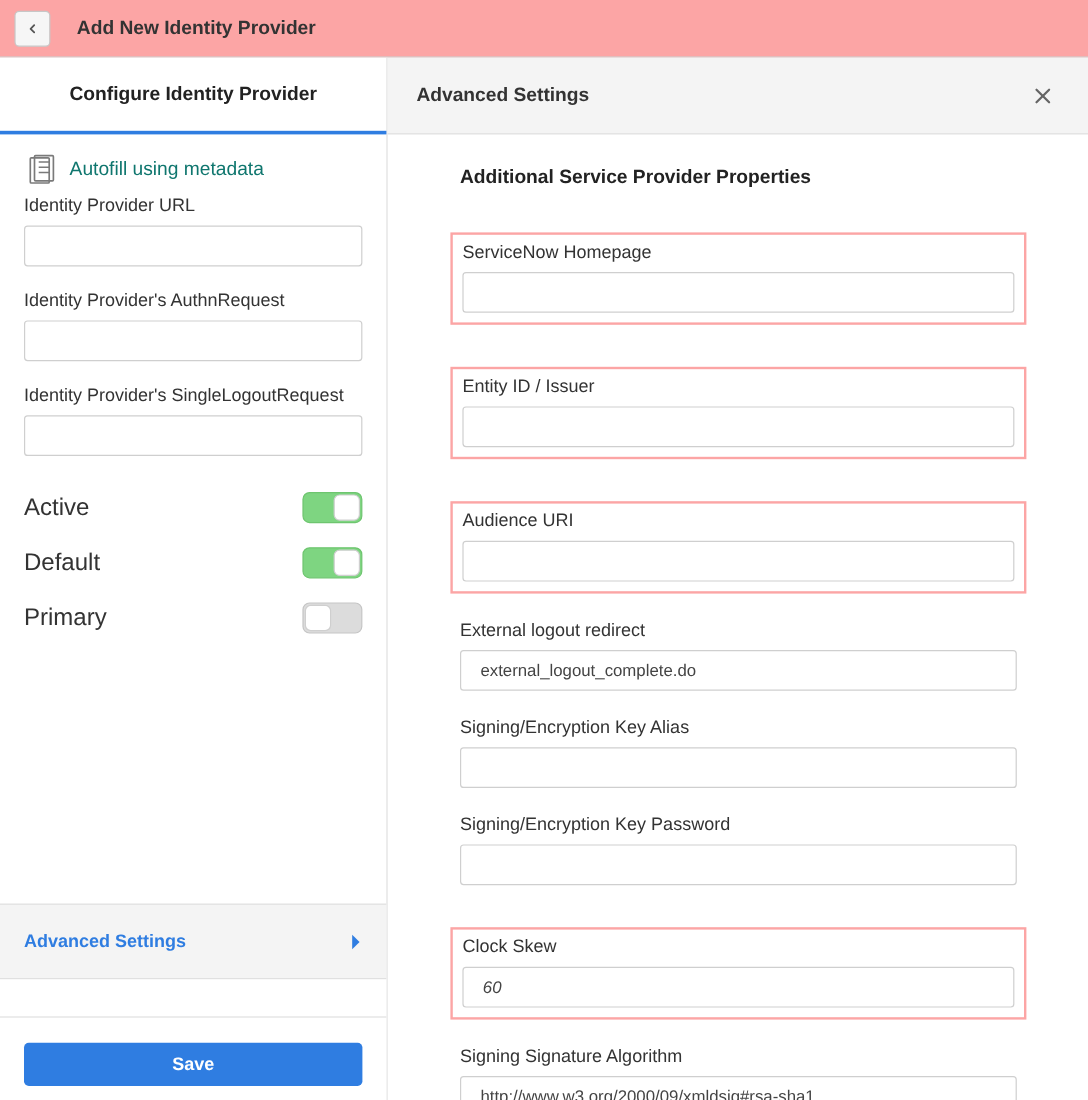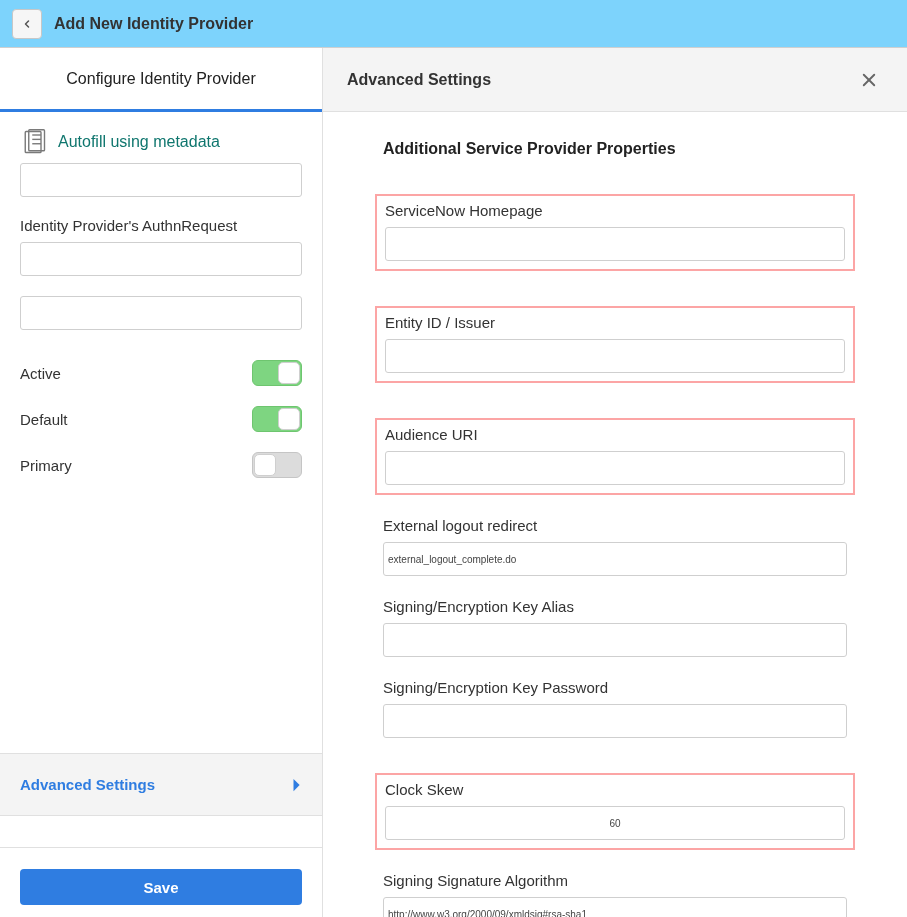--- a/index.html
+++ b/index.html
@@ -11,24 +11,24 @@
     width: 907px;
     height: 917px;
     overflow: hidden;
   }
 
   
   .topbar {
     display: flex;
     align-items: center;
     height: 48px;
-    background: #7dd3fc;
+    background: #fca5a5;
     border-bottom: 1px solid #cfcfcf;
     padding: 0 12px;
-    gap: 12px;
+    gap: 22px;
   }
   .back-btn {
     width: 30px; height: 30px;
     border: 1px solid #c7c7c7;
     border-radius: 4px;
     background: #f6f6f6;
     display: flex; align-items: center; justify-content: center;
     cursor: pointer;
   }
   .back-btn svg { width: 12px; height: 12px; stroke: #555; }
@@ -43,21 +43,21 @@
   .leftcol {
     width: 323px;
     border-right: 1px solid #e0e0e0;
     display: flex;
     flex-direction: column;
     background: #fff;
   }
   .leftcol-header {
     height: 64px;
     display: flex; align-items: center; justify-content: center;
-    font-weight: 400; font-size: 16px; color: #222;
+    font-weight: 700; font-size: 16px; color: #222;
     border-bottom: 3px solid #2f7de1;
   }
 
   .leftcol-body {
     padding: 16px 20px 0 20px;
     flex: 1;
     overflow-y: auto;
   }
 
   .autofill-row {
@@ -96,21 +96,21 @@
     display: flex; align-items: center; justify-content: center;
     cursor: pointer;
     color: #555;
     flex-shrink: 0;
   }
   .iconbtn-circle svg { width: 12px; height: 12px; stroke: #555; }
 
   .toggle-row {
     display: flex; align-items: center; justify-content: space-between;
     padding: 10px 0;
-    font-size: 15px; color: #333;
+    font-size: 20px; color: #333;
   }
   .toggle {
     width: 50px; height: 26px; border-radius: 6px;
     position: relative; cursor: pointer;
     border: 1px solid #cfcfcf;
   }
   .toggle .knob {
     position: absolute; top: 1px; width: 22px; height: 22px;
     background: #fff; border: 1px solid #cfcfcf; border-radius: 5px;
   }
@@ -174,24 +174,24 @@
   .rfield.highlight {
     border: 2px solid #fca5a5;
     padding: 6px 8px 8px 8px;
     margin-left: -8px; margin-right: -8px; margin-top: 35px;
   }
   .rfield.highlight .rfield-label { margin-top: 0; }
   .rfield-label { font-size: 15px; color: #333; margin-bottom: 8px; }
   .rfield-input {
     width: 100%; height: 34px;
     border: 1px solid #cfcfcf; border-radius: 3px;
-    padding: 4px 4px; font-size: 10px; color: #444;
+    padding: 4px 16px; font-size: 14px; color: #444;
     background: #fff;
   }
-  .rfield-input.numeric { text-align: center; }
+  .rfield-input.numeric { text-align: left; font-style: italic; }
 
 </style>
 </head>
 <body>
 
 <div class="topbar">
   <div class="back-btn">
     <svg viewBox="0 0 24 24" fill="none" stroke-width="3" stroke-linecap="round" stroke-linejoin="round">
         <polyline points="15 18 9 12 15 6"></polyline>
       </svg>
@@ -211,29 +211,31 @@
           <rect x="10" y="2" width="18" height="24" rx="1"></rect>
           <line x1="14" y1="8" x2="24" y2="8"></line>
           <line x1="14" y1="13" x2="24" y2="13"></line>
           <line x1="14" y1="18" x2="24" y2="18"></line>
         </svg>
         <span>Autofill using metadata</span>
       </div>
 
 
       <div class="field-block">
+        <div class="field-label">Identity Provider URL</div>
         <input class="field-input" value="" style="">
       </div>
 
       <div class="field-block">
         <div class="field-label">Identity Provider's AuthnRequest</div>
         <input class="field-input" value="" style="">
       </div>
 
       <div class="field-block">
+        <div class="field-label">Identity Provider's SingleLogoutRequest</div>
         <input class="field-input" value="" style="">
       </div>
 
 
       <div class="toggle-row">
         <span>Active</span>
         <div class="toggle on">
             <div class="knob"></div>
           </div>
       </div>

